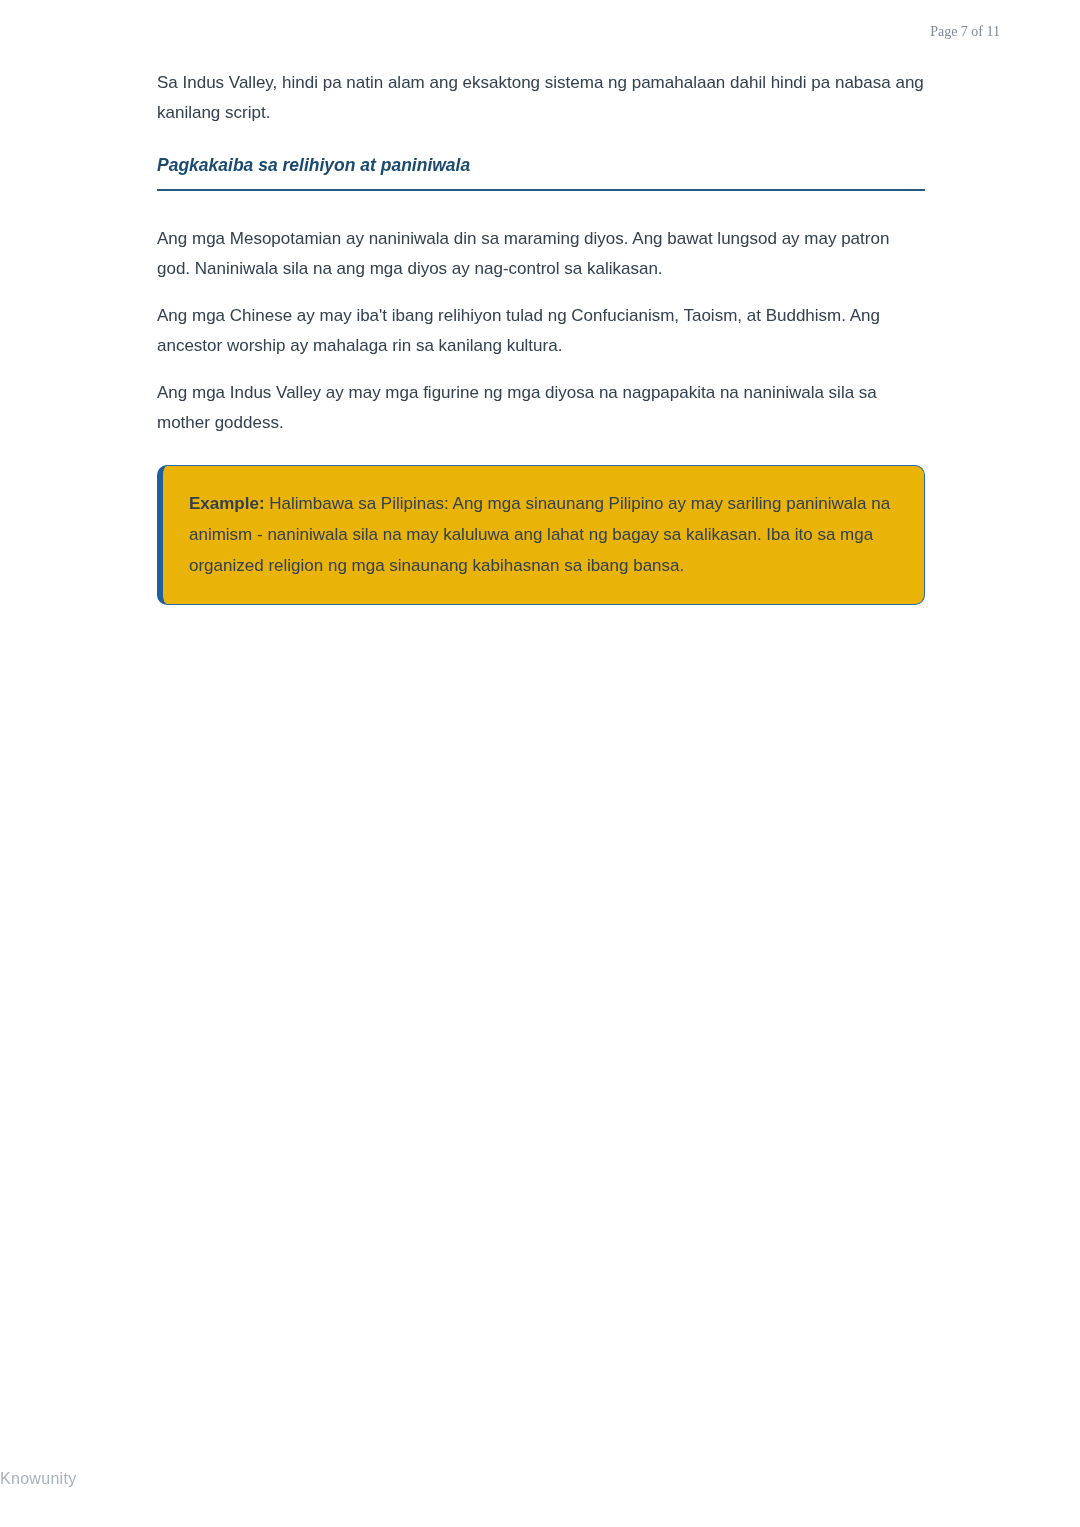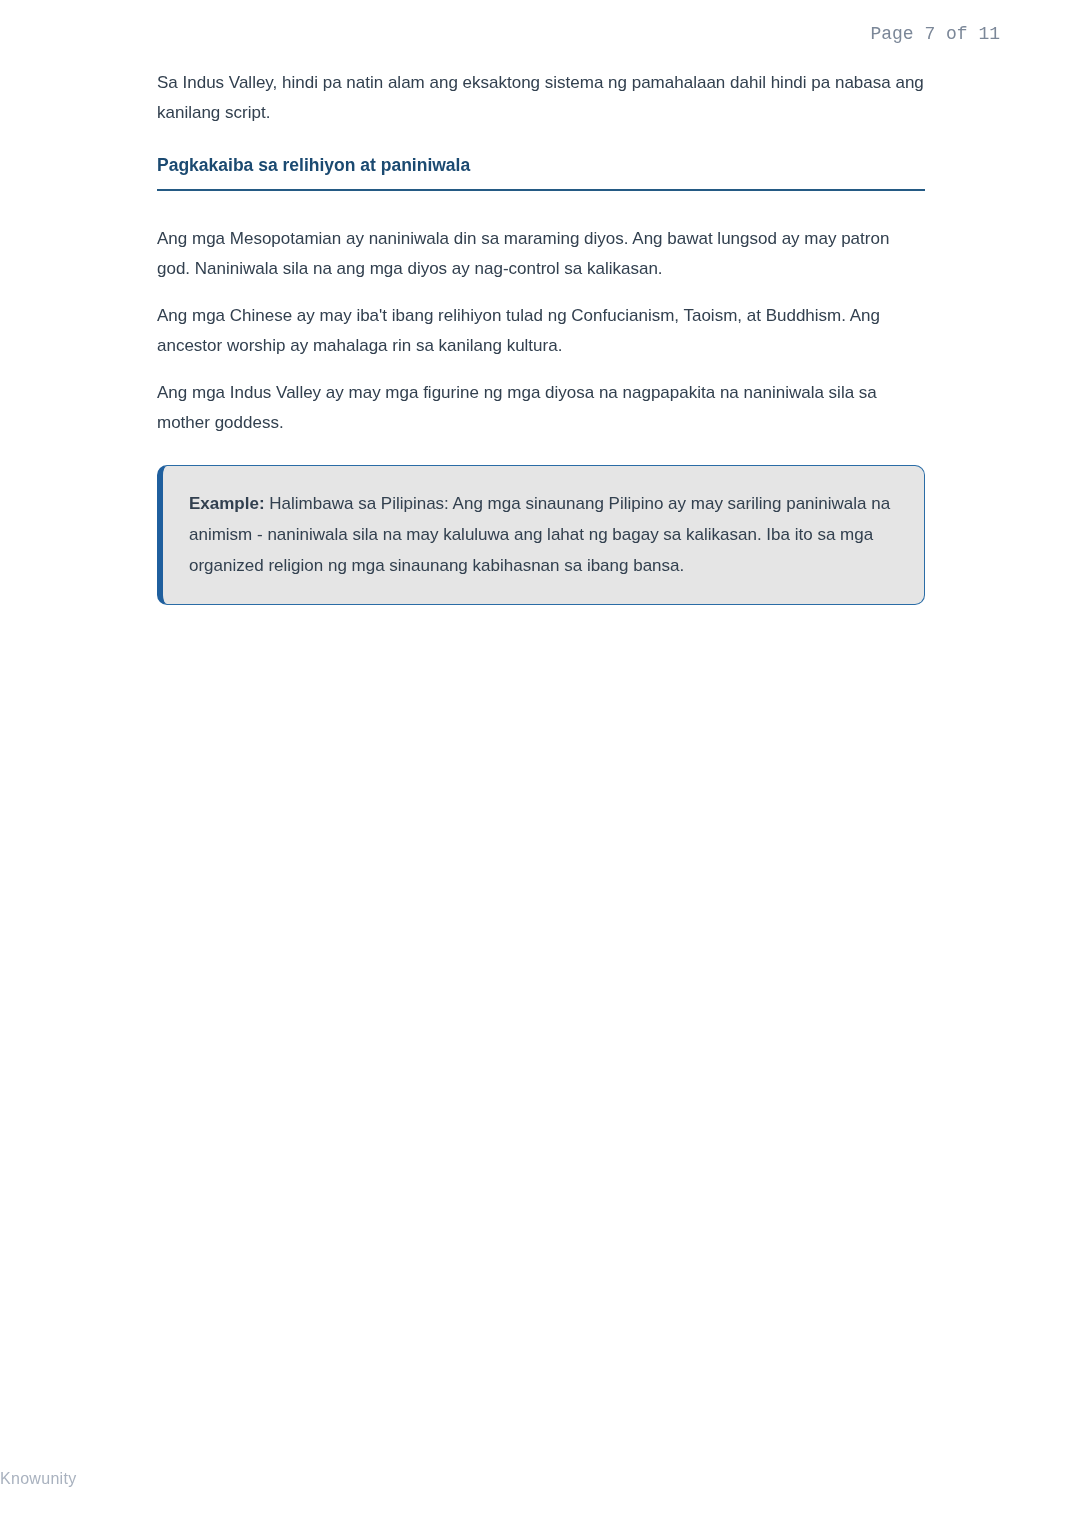--- a/index.html
+++ b/index.html
@@ -19,60 +19,61 @@
     background: var(--page-bg);
     font-family: "Liberation Sans", "DejaVu Sans", sans-serif;
     color: var(--body-text);
     position: relative;
     overflow: hidden;
   }
   .page-number {
     position: absolute;
     top: 24px;
     right: 80px;
-    font-family: Liberation Mono, monospace;
-    font-size: 18px;
+    font-family: Liberation Serif, serif;
+    font-size: 14px;
     color: var(--page-number);
   }
   .content {
     position: absolute;
     left: 157px;
     top: 68px;
     width: 768px;
   }
   p.para {
     margin: 0 0 17px 0;
     font-size: 17px;
     line-height: 30px;
     color: var(--body-text);
   }
   .section-block {
     margin-top: 26px;
     margin-bottom: 33px;
+    font-style: italic;
   }
   h2.section-heading {
     margin: 0 0 13px 0;
     font-size: 17.5px;
     font-weight: 700;
     color: var(--heading);
     line-height: 22px;
   }
   .heading-rule {
     border: none;
     border-top: 2px solid #245a84;
     margin: 0;
     height: 0;
   }
   .example-box {
     margin-top: 27px;
     border: 1px solid var(--accent-blue);
     border-left: 6px solid var(--accent-blue-dark);
     border-radius: 10px;
     padding: 22px 28px 23px 26px;
-    background: #e5e5e5;
+    background: #eab308;
   }
   .example-text {
     margin: 0;
     font-size: 17px;
     line-height: 31px;
     color: var(--body-text);
   }
   .example-text strong {
     font-weight: 700;
     color: var(--body-text);

